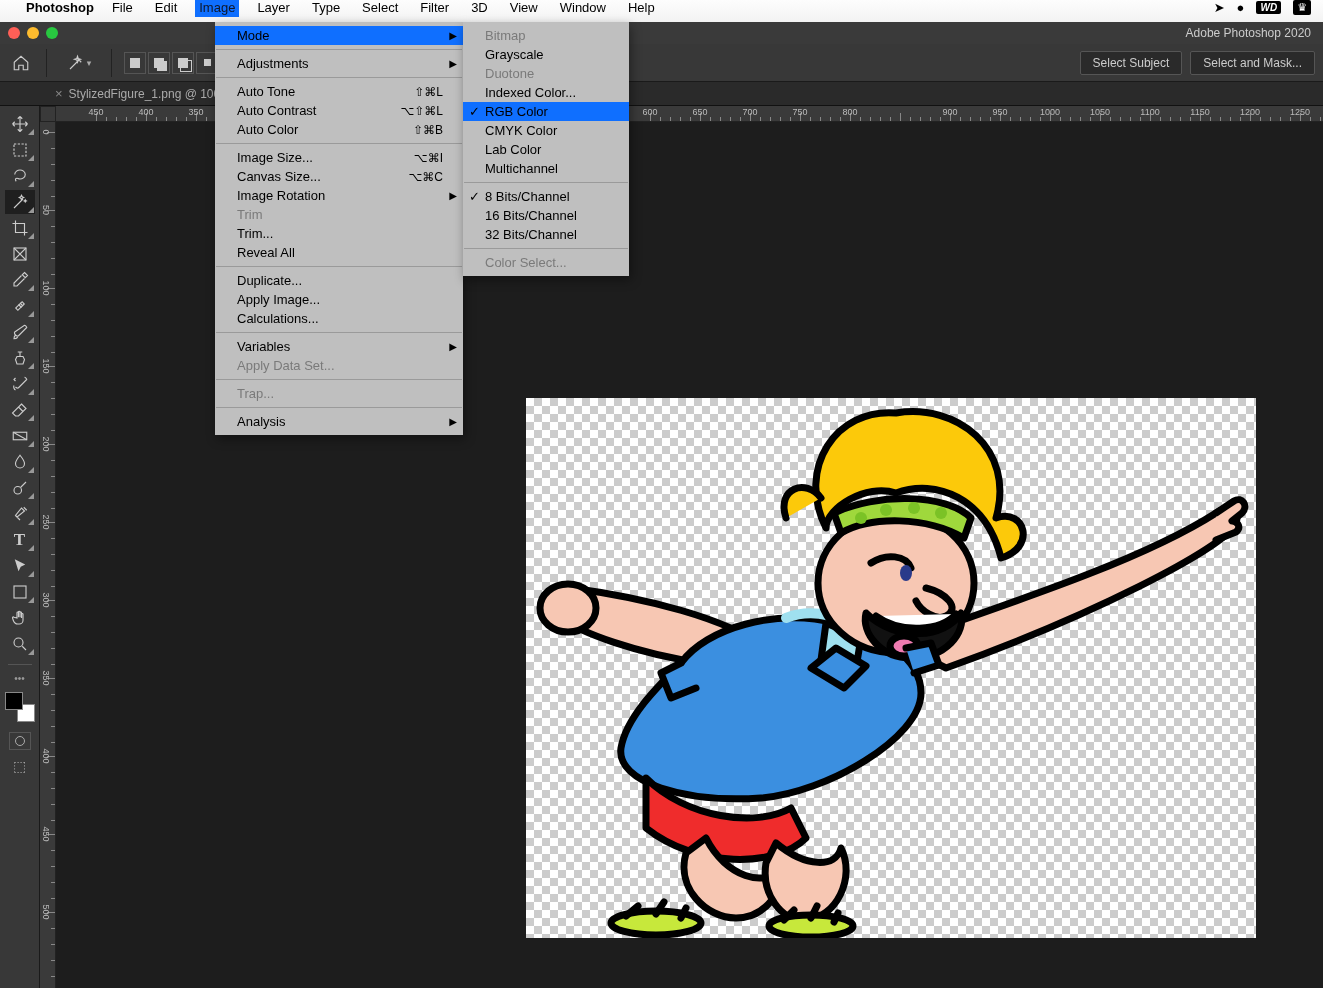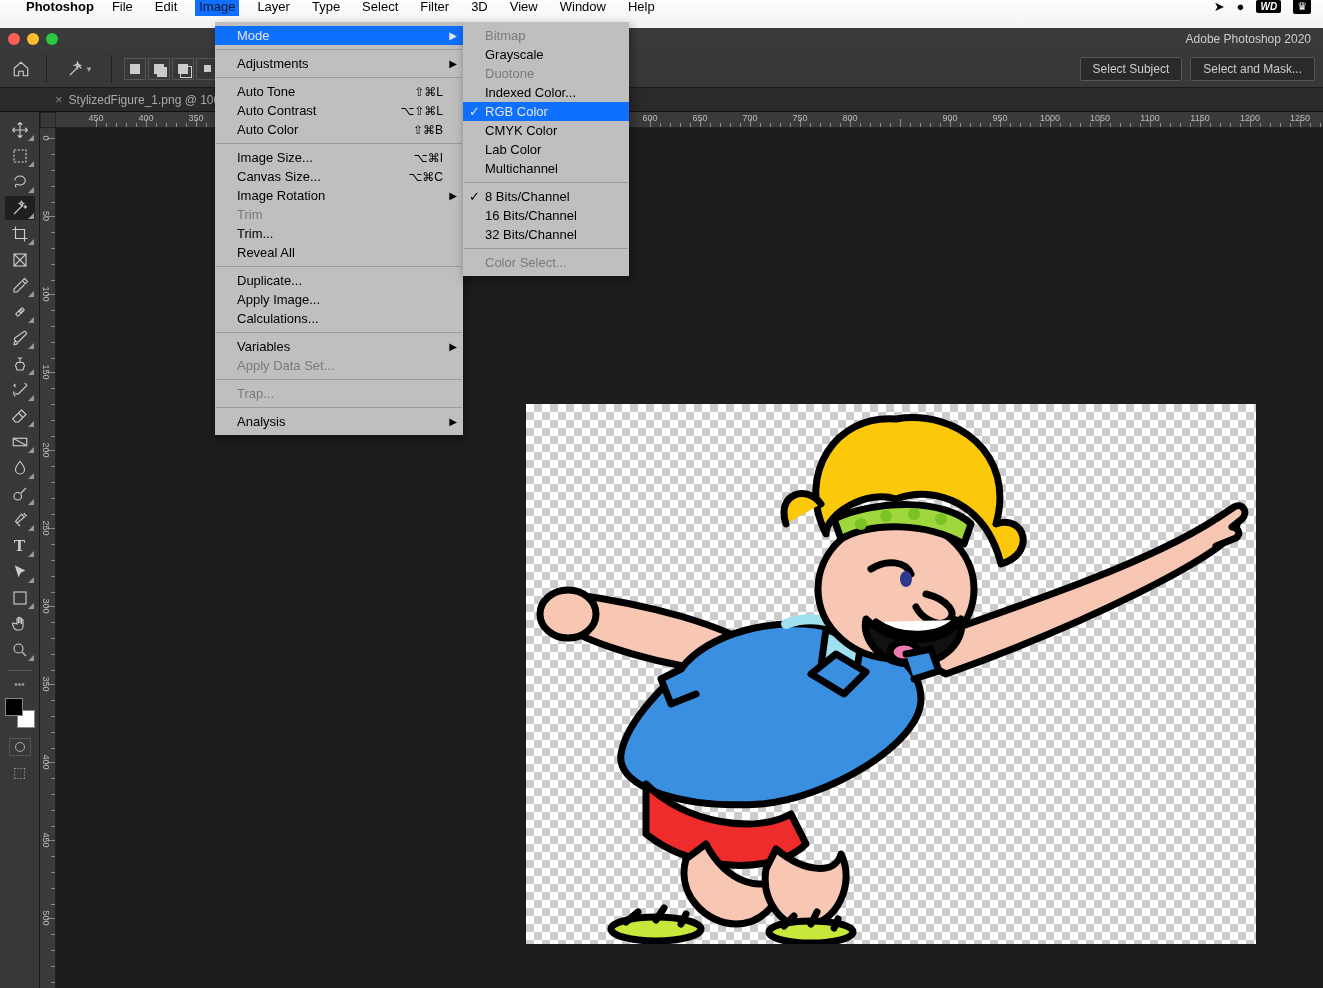--- a/index.html
+++ b/index.html
@@ -1,19 +1,19 @@
 <!DOCTYPE html>
 <html><head>
 <meta charset="utf-8">
 <style>
 * { margin: 0; padding: 0; box-sizing: border-box; font-family: -apple-system, BlinkMacSystemFont, "Segoe UI", sans-serif; }
 body { background: #1d1d1d; width: 1323px; height: 988px; overflow: hidden; color: #ccc; font-size: 13px; }
 
 
-.mac-menubar { height: 22px; background: linear-gradient(#fdfdfd,#f3f3f3); display: flex; align-items: flex-end; padding: 14px 12px; color: #000; font-size: 13px; }
+.mac-menubar { height: 22px; background: linear-gradient(#fdfdfd,#f3f3f3); display: flex; align-items: flex-start; padding: 0 12px; color: #000; font-size: 13px; }
 .mac-menubar .apple { margin-right: 14px; font-size: 14px; }
 .mac-menubar .app-name { font-weight: 600; margin-right: 14px; }
 .mac-menubar .menu { margin-right: 14px; padding: 2px 4px; cursor: default; }
 .mac-menubar .menu.active { background: #0f6fff; color: #0f172a; }
 .mac-menubar .right { margin-left: auto; display: flex; gap: 12px; align-items: center; }
 .mac-menubar .status-icon { font-size: 13px; }
 .wd-badge { background:#000; color:#fff; font-weight:700; font-size:10px; padding:1px 4px; border-radius:2px; font-style:italic; }
 .crown-badge { background:#000; color:#fff; font-size:11px; padding:1px 4px; border-radius:2px; }
 
 
@@ -69,21 +69,21 @@
 .canvas-row { flex:1; display:flex; }
 .canvas-viewport { flex:1; background:#1d1d1d; position:relative; overflow:hidden;}
 .canvas-doc { position:absolute; left:470px; top:276px; width:730px; height:540px; background:#fff; }
 .checker { position:absolute; inset:0; background-image:linear-gradient(45deg,#ccc 25%,transparent 25%),linear-gradient(-45deg,#ccc 25%,transparent 25%),linear-gradient(45deg,transparent 75%,#ccc 75%),linear-gradient(-45deg,transparent 75%,#ccc 75%); background-size:16px 16px; background-position:0 0,0 8px,8px -8px,-8px 0; background-color:#fff;}
 .cartoon { position:absolute; inset:0; display:flex; align-items:center; justify-content:center;}
 .cartoon svg { width:100%; height:100%; }
 
 
 .dd-menu { position:absolute; background:#bfbfbf; color:#000; font-size:13px; box-shadow:2px 4px 10px rgba(0,0,0,0.4); z-index:100; padding:4px 0;}
 .dd-menu .item { padding:2px 20px 2px 22px; display:flex; justify-content:space-between; align-items:center; white-space:nowrap; cursor:default; position:relative; min-height:18px;}
-.dd-menu .item.hl { background:#0f6fff; color:#e5e5e5; }
+.dd-menu .item.hl { background:#0f6fff; color:#000000; }
 .dd-menu .item.disabled { color:#7a7a7a; }
 .dd-menu .sep { height:1px; background:#9a9a9a; margin:4px 1px; }
 .dd-menu .shortcut { color:#000; font-size:12px; margin-left:24px;}
 .dd-menu .arrow { position:absolute; right:6px; }
 .dd-menu .check { position:absolute; left:6px; }
 
 #dd-image { top:22px; left:215px; width:248px;}
 #dd-mode { top:22px; left:463px; width:166px;}
 
 svg.ico { width:18px; height:18px; stroke:#ccc; fill:none; stroke-width:1.5;}

